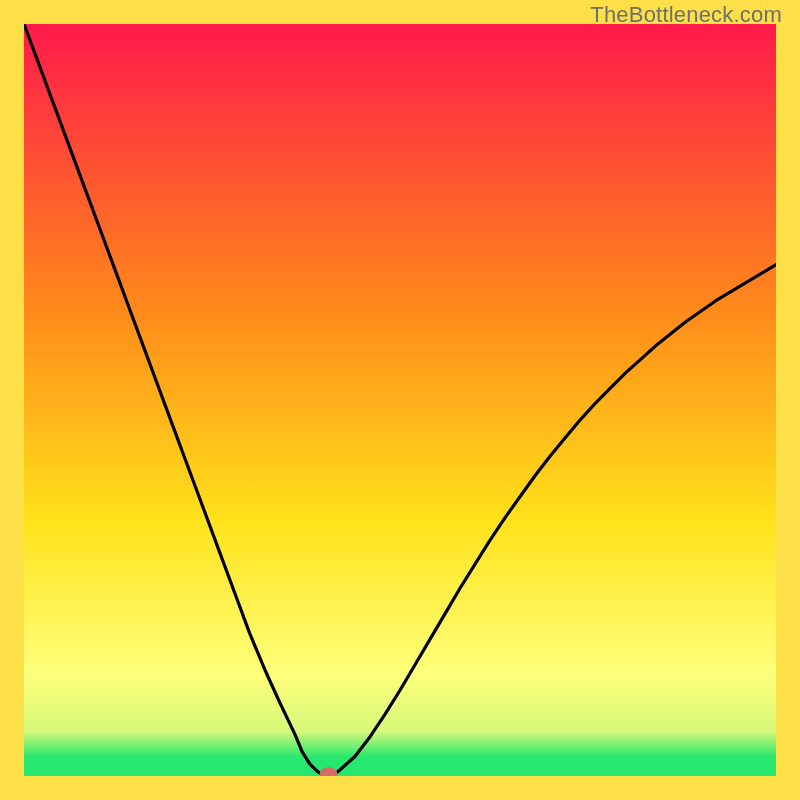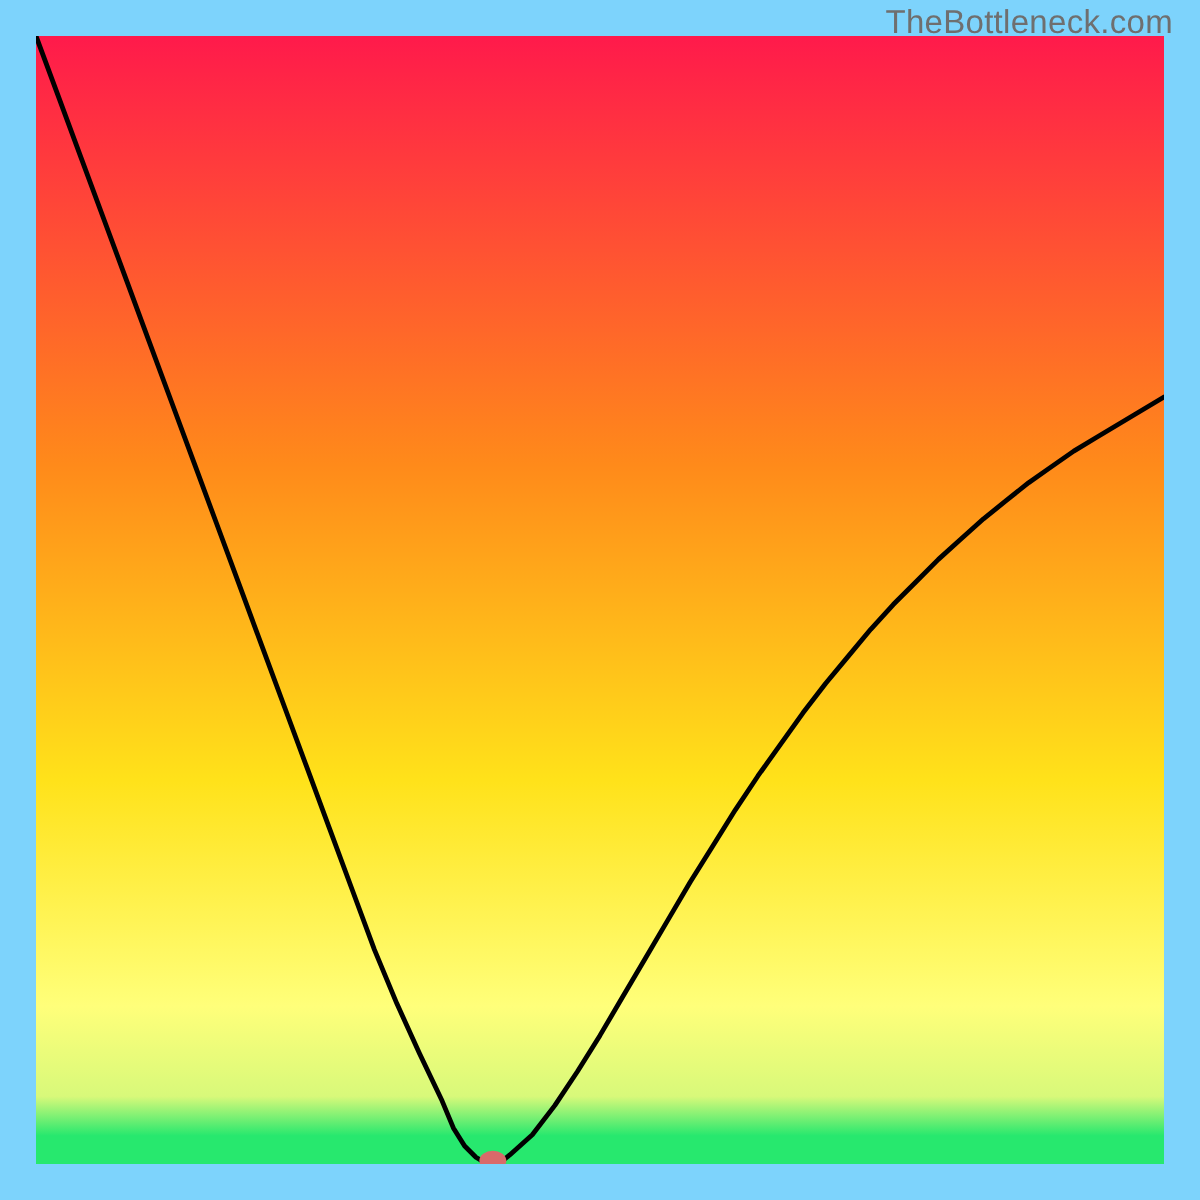--- a/index.html
+++ b/index.html
@@ -1,20 +1,20 @@
 <!DOCTYPE html>
 <html><head>
 <meta charset="utf-8">
 <style>
   * { margin: 0; padding: 0; box-sizing: border-box; }
   html, body { width: 800px; height: 800px; overflow: hidden; }
   .frame {
     width: 800px;
     height: 800px;
-    background: #7dd3fc;
+    background: #fde047;
     position: relative;
   }
   .watermark {
     position: absolute;
     top: 2px;
     right: 18px;
     font-family: Arial, Helvetica, sans-serif;
     font-size: 22px;
     color: #6f6f6f;
     letter-spacing: 0.2px;

